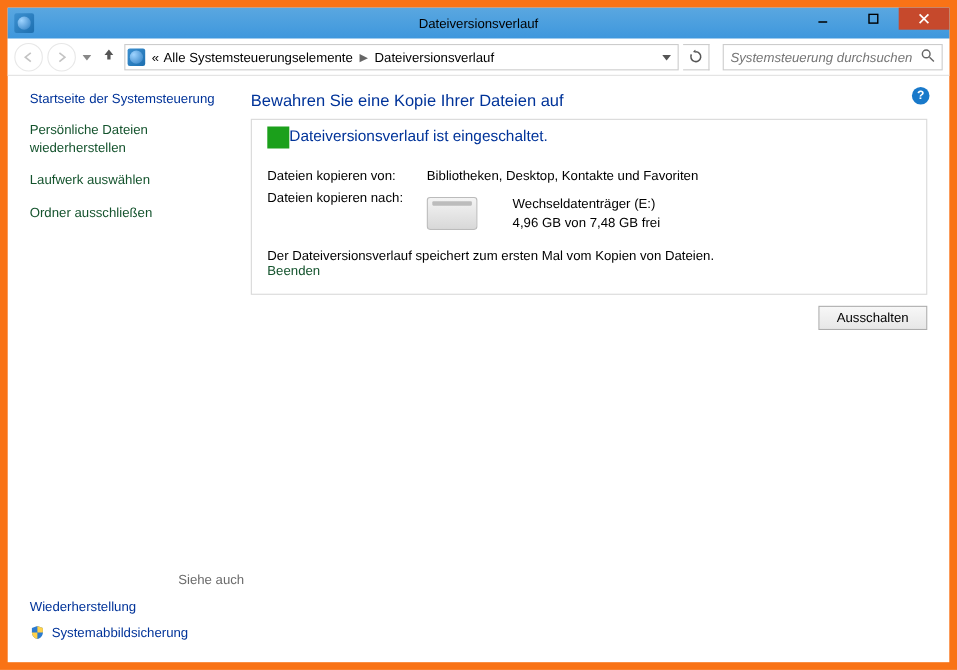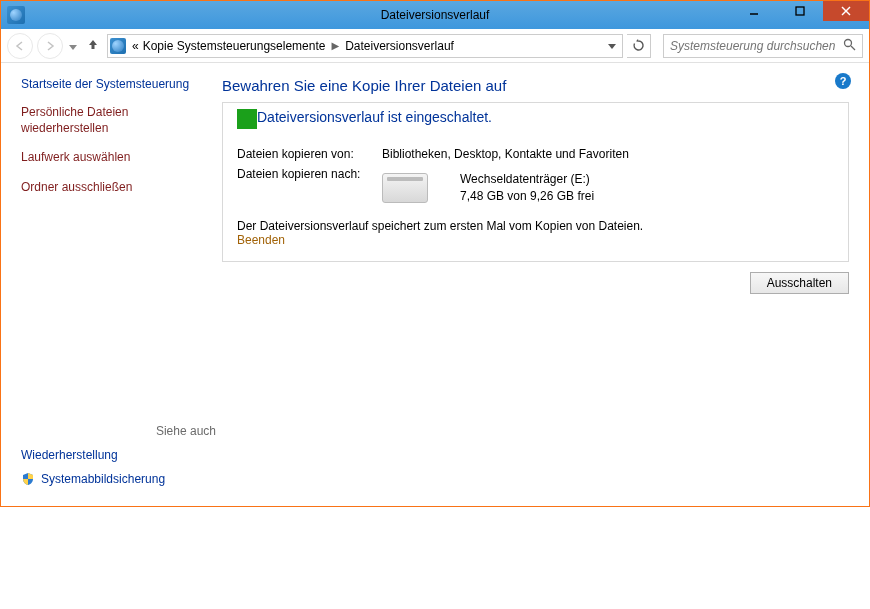--- a/index.html
+++ b/index.html
@@ -1,17 +1,17 @@
 <!DOCTYPE html>
 <html><head>
 <meta charset="utf-8">
 <style>
   * { box-sizing: border-box; margin: 0; padding: 0; font-family: "Segoe UI", Tahoma, sans-serif; }
   html, body { width: 870px; height: 609px; overflow: hidden; }
-  .window { width: 870px; height: 507px; border: 1px solid #f97316; background: #fff; display: flex; flex-direction: column; }
+  .window { width: 870px; height: 609px; border: 7px solid #f97316; background: #fff; display: flex; flex-direction: column; }
   .titlebar { background: linear-gradient(#5aa7e0, #3e97dd); height: 28px; display: flex; align-items: center; color: #000; font-size: 12px; position: relative; }
   .titlebar-icon { width: 18px; height: 18px; margin: 0 6px; background: linear-gradient(135deg,#3c90d0,#1d6fb0); border-radius: 2px; position: relative; }
   .titlebar-icon:after{content:"";position:absolute;inset:3px;background:radial-gradient(circle at 30% 30%,#9fd4ff,#2a7bc0);border-radius:50%;}
   .titlebar-title { position: absolute; left: 50%; transform: translateX(-50%); color: #000; font-size: 12px; }
   .win-btns { position: absolute; right: 0; top: 0; display: flex; height: 20px; }
   .win-btn { width: 46px; height: 20px; display: flex; align-items: center; justify-content: center; font-size: 12px; color: #000; cursor: pointer; }
   .win-btn.close { background: #c6492c; color: #fff; width: 46px; }
   .win-btn svg { display: block; }
   .navbar { height: 34px; border-bottom: 1px solid #e1e1e1; display: flex; align-items: center; padding: 0 6px; gap: 4px; background: #fff; }
   .nav-arrow { width: 26px; height: 26px; border: 1px solid #d0d0d0; border-radius: 50%; display: flex; align-items: center; justify-content: center; color: #888; cursor: pointer; }
@@ -25,41 +25,41 @@
   .crumb-sep { color: #666; font-size: 10px; padding: 0 2px; }
   .addr-dd { margin-left: auto; color: #555; cursor: pointer; padding:0 4px;}
   .refresh { width: 24px; height: 24px; border: 1px solid #ccc; border-left: none; display: flex; align-items: center; justify-content: center; color: #555; cursor: pointer; }
   .search { width: 200px; height: 24px; border: 1px solid #ccc; margin-left: 8px; display: flex; align-items: center; padding: 0 6px; font-size: 12px; color: #777; }
   .search input { border: none; flex: 1; font-size: 12px; color: #777; outline: none; background: transparent; font-style: italic; }
   .search .sicon { color: #666; cursor: pointer; }
   .body { flex: 1; display: flex; padding: 14px 20px 10px 20px; position: relative; }
   .help-icon { position: absolute; right: 18px; top: 10px; width: 16px; height: 16px; border-radius: 50%; background: #1979ca; color: #fff; font-size: 11px; font-weight: bold; display: flex; align-items: center; justify-content: center; cursor: pointer; }
   .sidebar { width: 195px; display: flex; flex-direction: column; font-size: 12px; }
   .side-head { color: #003399; font-size: 12px; margin-bottom: 14px; cursor: pointer; }
-  .side-link { color: #7f1d1d; margin-bottom: 14px; cursor: pointer; line-height: 1.3; max-width: 160px; }
+  .side-link { color: #14532d; margin-bottom: 14px; cursor: pointer; line-height: 1.3; max-width: 160px; }
   .side-footer { margin-top: auto; text-align: right; }
   .side-footer .sa { color: #6b6b6b; font-size: 12px; margin-bottom: 10px; }
   .side-footer .flink { color: #003399; font-size: 12px; margin-bottom: 10px; cursor: pointer; display: flex; align-items: center; gap: 6px; }
   .shield { width: 14px; height: 14px; display: inline-block; }
   .content { flex: 1; padding-left: 6px; }
   .h1 { color: #003399; font-size: 15px; margin-bottom: 8px; }
   .desc { font-size: 12px; color: #000; line-height: 1.4; margin-bottom: 14px; }
   .panel { border: 1px solid #d9d9d9; background: #fff; padding: 12px 14px 14px 14px; position: relative; }
   .status-row { display: flex; align-items: flex-start; margin: -12px -14px 12px -14px; padding: 6px 14px; }
   .status-square { width: 20px; height: 20px; background: #1ba01b; }
   .status-text { color: #003399; font-size: 14px; }
   .row { display: flex; font-size: 12px; color: #000; margin-bottom: 6px; }
   .row .lbl { width: 145px; }
   .row .val { flex: 1; }
   .drive-row { display: flex; align-items: center; gap: 12px; margin-top: 4px; }
   .drive-icon { width: 46px; height: 30px; background: linear-gradient(#f4f4f4,#d8d8d8); border: 1px solid #bbb; border-radius: 3px; position: relative; }
   .drive-icon:before { content: ""; position: absolute; left: 4px; right: 4px; top: 3px; height: 4px; background: #bcbcbc; border-radius: 1px; }
   .drive-text { font-size: 12px; line-height: 1.4; margin-left: 20px; }
   .save-msg { font-size: 12px; margin-top: 14px; }
-  .link { color: #a16207; cursor: pointer; }
+  .link { color: #14532d; cursor: pointer; }
   .btnrow { display: flex; justify-content: flex-end; margin-top: 10px; }
   .btn { border: 1px solid #adadad; background: linear-gradient(#f7f7f7,#e7e7e7); padding: 3px 16px; font-size: 12px; cursor: pointer; min-width: 90px; text-align:center;margin-left:32px; }
 </style>
 </head>
 <body>
 
 <div class="window">
   <div class="titlebar">
     <span class="titlebar-icon"></span>
     <span class="titlebar-title">Dateiversionsverlauf</span>
@@ -100,21 +100,21 @@
         </svg>
     </div>
     <div class="nav-up">
       <svg width="14" height="14">
           <path d="M7 3 L11 8 L8.5 8 L8.5 12 L5.5 12 L5.5 8 L3 8 Z" fill="#555"></path>
         </svg>
     </div>
     <div class="addrbar">
       <span class="icon"></span>
       <span class="crumb">«</span>
-      <span class="crumb">Kopie Systemsteuerungselemente</span>
+      <span class="crumb">Alle Systemsteuerungselemente</span>
       <span class="crumb-sep">▶</span>
       <span class="crumb">Dateiversionsverlauf</span>
       <span class="addr-dd">
         <svg width="8" height="6">
             <path d="M0 0 L4 5 L8 0" fill="#555"></path>
           </svg>
       </span>
     </div>
     <div class="refresh">
       <svg width="13" height="13">
@@ -172,21 +172,21 @@
           <div class="lbl">Dateien kopieren von:</div>
           <div class="val">Bibliotheken, Desktop, Kontakte und Favoriten</div>
         </div>
         <div class="row">
           <div class="lbl">Dateien kopieren nach:</div>
           <div class="val">
             <div class="drive-row">
               <div class="drive-icon"></div>
               <div class="drive-text">
                 <div>Wechseldatenträger (E:)</div>
-                <div>7,48 GB von 9,26 GB frei</div>
+                <div>4,96 GB von 7,48 GB frei</div>
               </div>
             </div>
           </div>
         </div>
 
         <div class="save-msg">
           <span>Der Dateiversionsverlauf speichert zum ersten Mal vom Kopien von Dateien.</span><br>
           <span class="link">Beenden</span>
         </div>
       </div>

